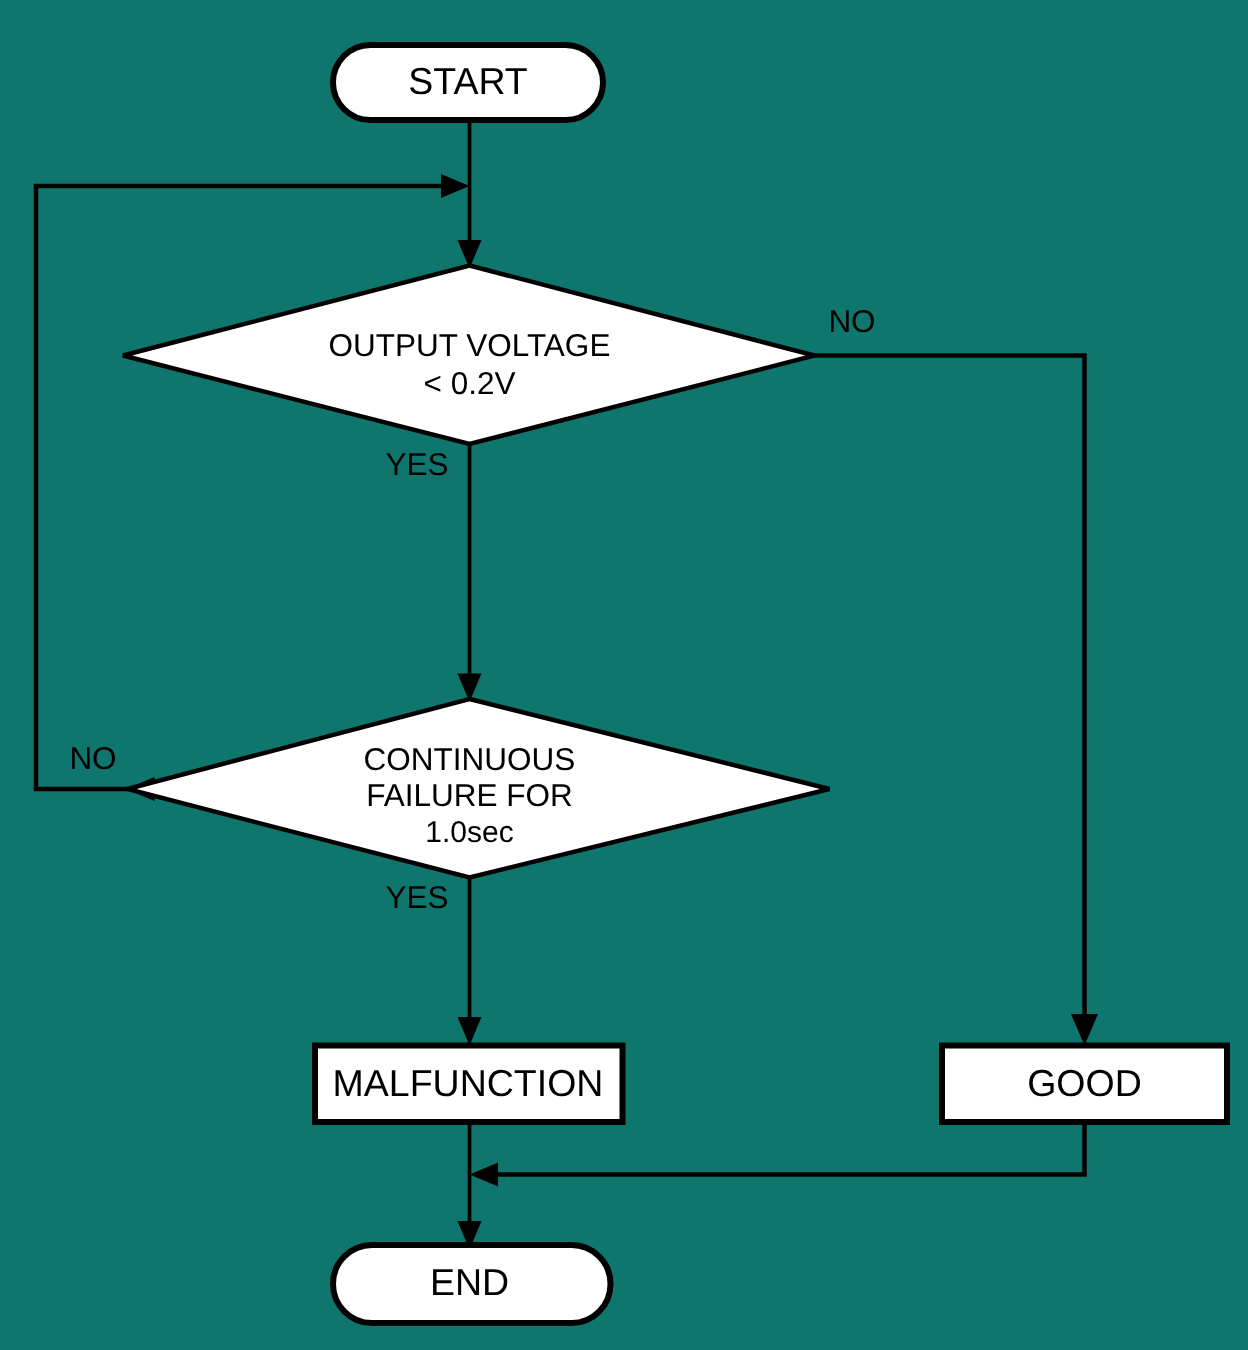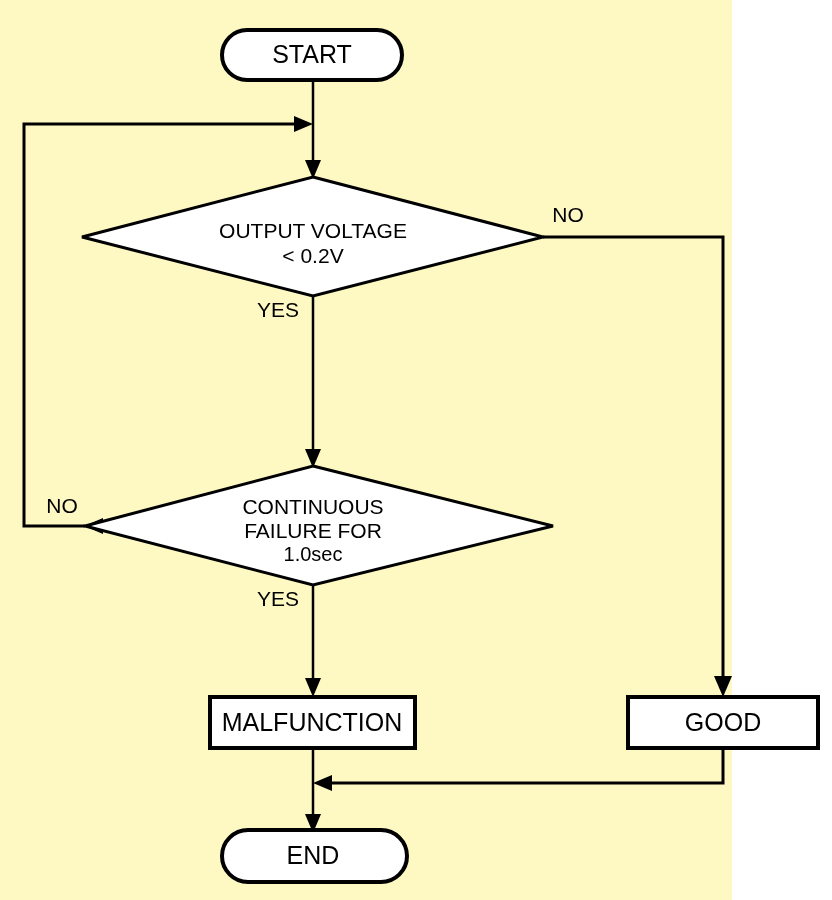--- a/index.html
+++ b/index.html
@@ -8,23 +8,23 @@
     background: #ffffff;
   }
   body {
     width: 832px;
     height: 900px;
     font-family: "Liberation Sans", sans-serif;
     overflow: hidden;
   }
   #flow-root {
     position: relative;
-    width: 732px;
+    width: 832px;
     height: 900px;
-    background: #fef9c3;
+    background: #0f766e;
   }
   svg.flow {
     display: block;
     width: 832px;
     height: 900px;
   }
   .shape-stroke {
     fill: #ffffff;
     stroke: #000000;
     vector-effect: non-scaling-stroke;

